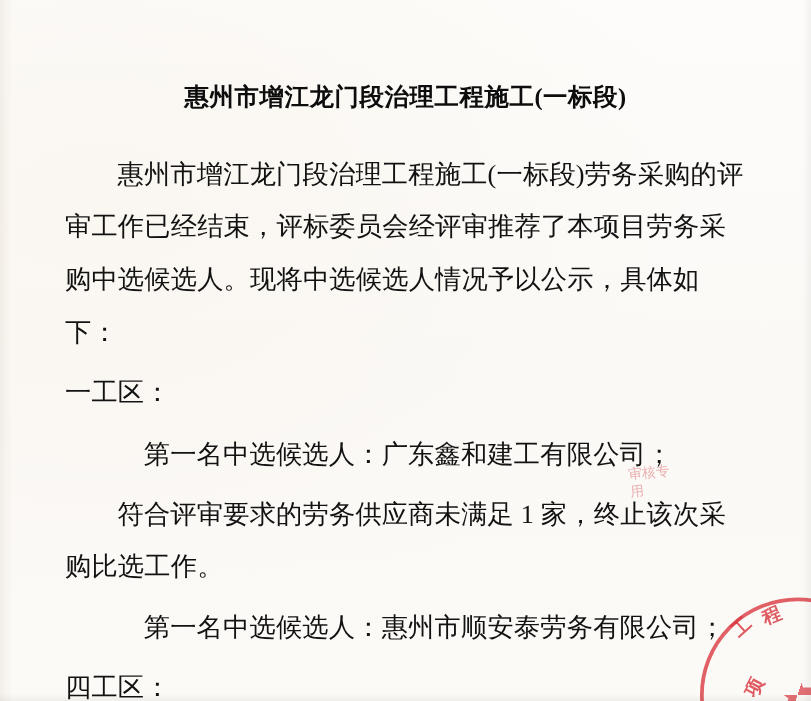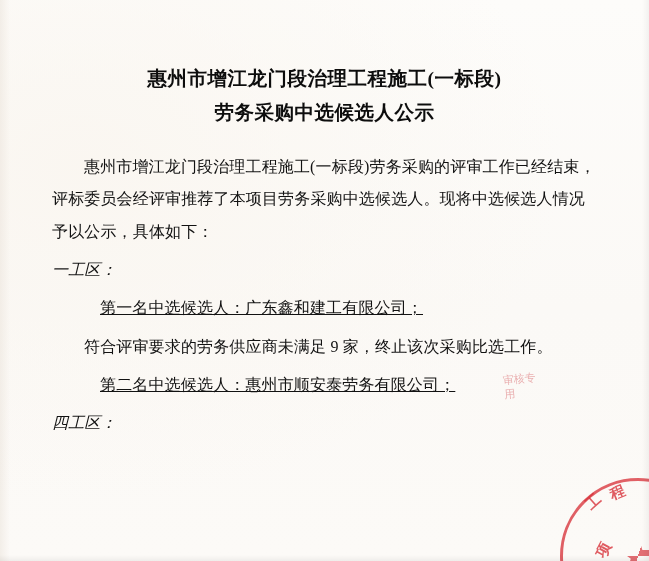--- a/index.html
+++ b/index.html
@@ -31,35 +31,33 @@
   }
   .title-line {
     font-size: 19.5px;
     font-weight: bold;
     letter-spacing: 0.5px;
     line-height: 1.72;
     color: #0d0d0d;
   }
   .body-text p {
     margin: 0 0 6px 0;
-    font-size: 16px;
+    font-size: 21px;
     line-height: 2.02;
     color: #121212;
     letter-spacing: 0.15px;
   }
   .indent2 {
     text-indent: 2em;
   }
   .indent3 {
     text-indent: 3em;
-    text-decoration: underline;
   }
   .sect {
     text-indent: 0;
-    font-style: italic;
   }
 
   
   .stamp-main {
     position: absolute;
     left: 560px;
     top: 478px;
     width: 150px;
     height: 150px;
     border: 3px solid #d8343c;
@@ -128,33 +126,32 @@
     pointer-events: none;
   }
 </style>
 </head>
 <body>
 
 <div class="page">
 
   <div class="title-block">
     <div class="title-line">惠州市增江龙门段治理工程施工(一标段)</div>
-    <div class="title-line">劳务采购中选候选人公示</div>
   </div>
 
   <div class="body-text">
 
     <p class="indent2">惠州市增江龙门段治理工程施工(一标段)劳务采购的评审工作已经结束，评标委员会经评审推荐了本项目劳务采购中选候选人。现将中选候选人情况予以公示，具体如下：</p>
 
     <p class="sect">一工区：</p>
     <p class="indent3">第一名中选候选人：广东鑫和建工有限公司；</p>
 
-    <p class="indent2">符合评审要求的劳务供应商未满足 9 家，终止该次采购比选工作。</p>
+    <p class="indent2">符合评审要求的劳务供应商未满足 1 家，终止该次采购比选工作。</p>
 
-    <p class="indent3">第二名中选候选人：惠州市顺安泰劳务有限公司；</p>
+    <p class="indent3">第一名中选候选人：惠州市顺安泰劳务有限公司；</p>
 
     <p class="sect">四工区：</p>
 
   </div>
 
   <div class="stamp-small">审核专用</div>
 
   <div class="stamp-main"></div>
   <div class="stamp-text stamp-t1">工</div>
   <div class="stamp-text stamp-t2">程</div>

